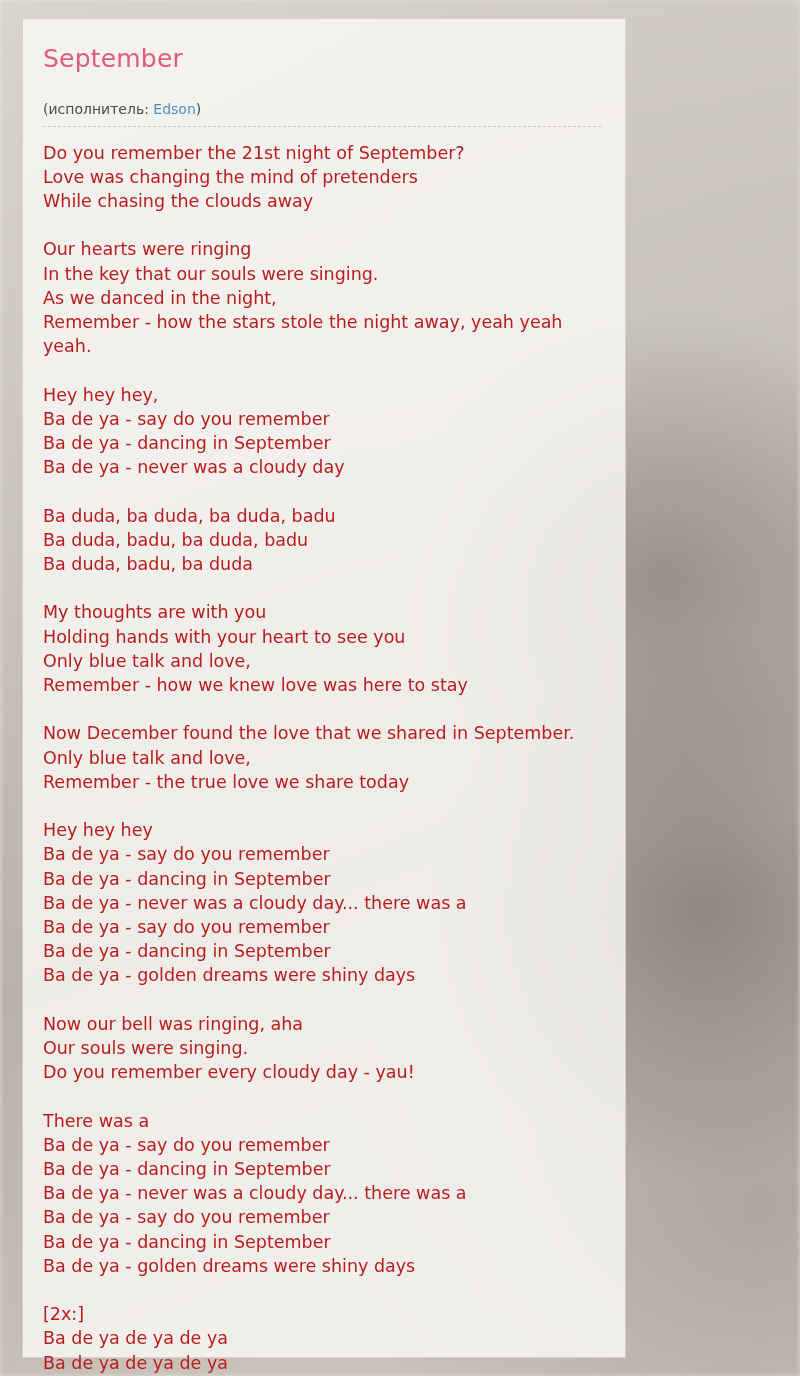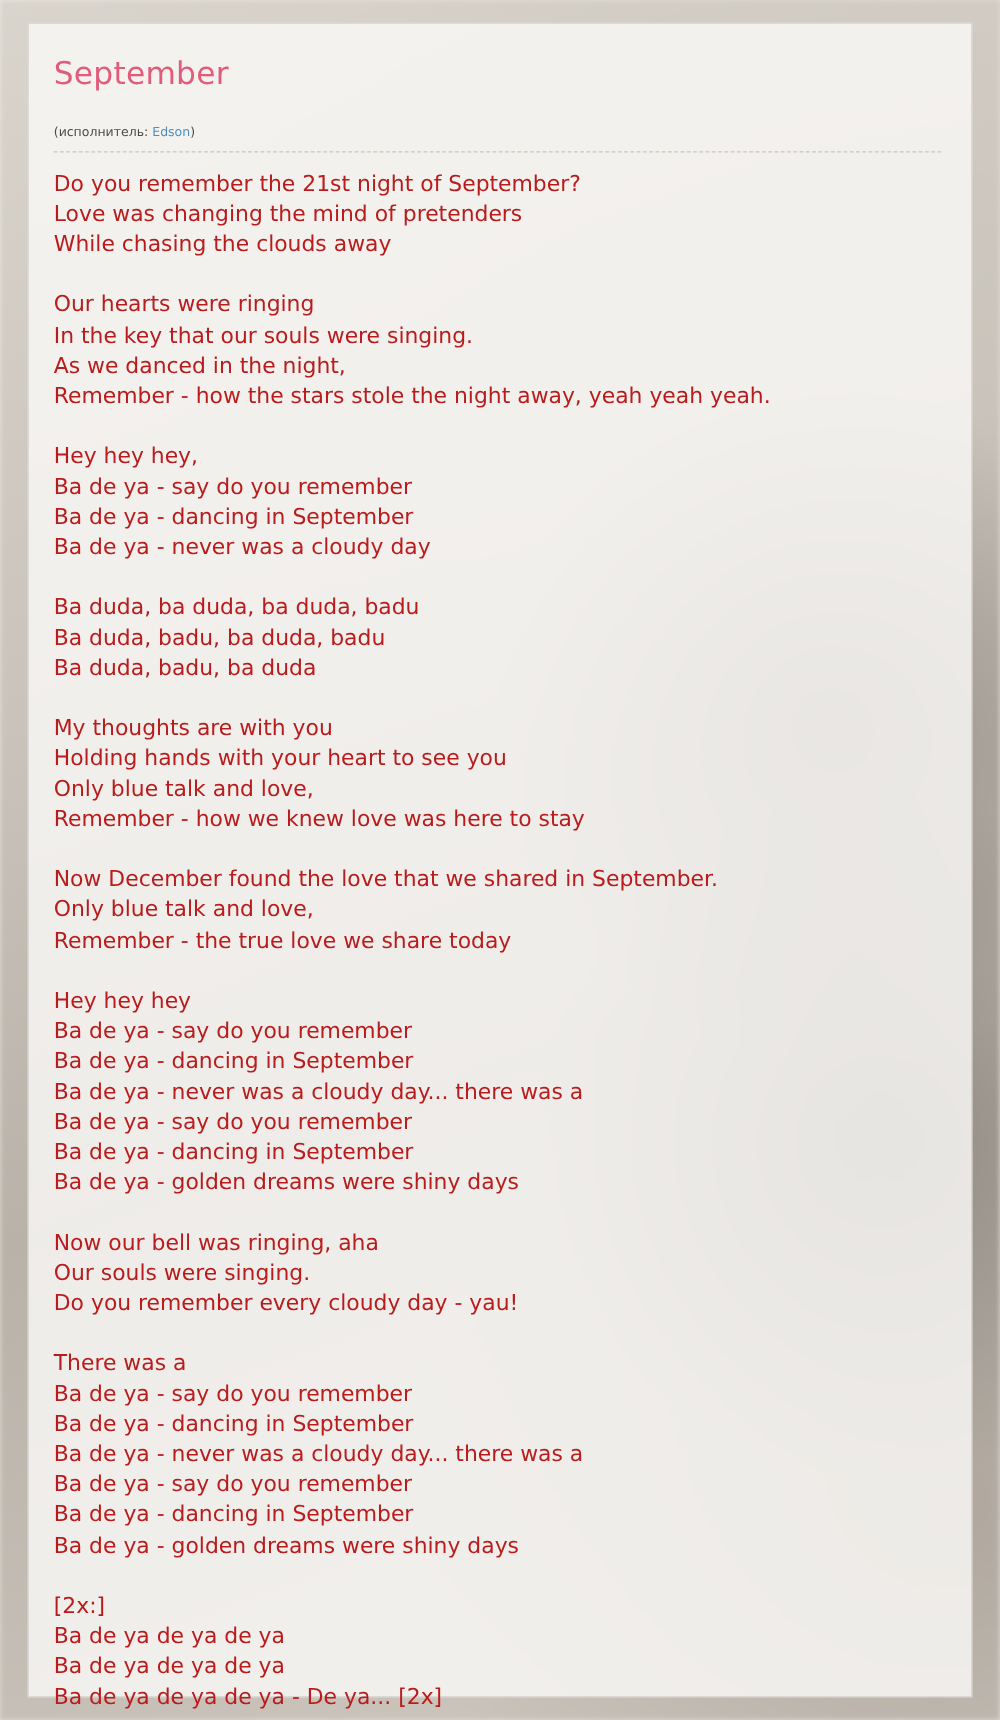--- a/index.html
+++ b/index.html
@@ -28,39 +28,39 @@
       radial-gradient(circle at 72% 18%, rgba(205,200,190,0.5) 0%, rgba(205,200,190,0) 30%),
       radial-gradient(circle at 95% 88%, rgba(150,140,130,0.5) 0%, rgba(150,140,130,0) 30%),
       linear-gradient(160deg, #d9d4cc 0%, #c9c3bb 35%, #b9b2a9 60%, #cfc9c1 100%);
     filter: blur(2px);
   }
 
   #page-card {
     position: absolute;
     left: 22px;
     top: 18px;
-    width: 756px;
+    width: 604px;
     height: 1340px;
     background: rgba(250, 249, 247, 0.82);
     border: 1px solid rgba(190, 185, 178, 0.55);
     box-sizing: border-box;
     padding: 26px 24px 0 20px;
   }
 
   #song-title {
     color: #e05c78;
     font-size: 25px;
     font-weight: normal;
     line-height: 1.1;
     margin: 0 0 8px 0;
     letter-spacing: 0.2px;
   }
 
   #artist-line {
-    font-size: 10px;
+    font-size: 14px;
     color: #4a4a4a;
     padding-bottom: 9px;
     border-bottom: 1px dashed #c9c4bc;
     margin-bottom: 14px;
     margin-top: 28px;
   }
 
   #artist-link {
     color: #4a90c4;
     text-decoration: none;

